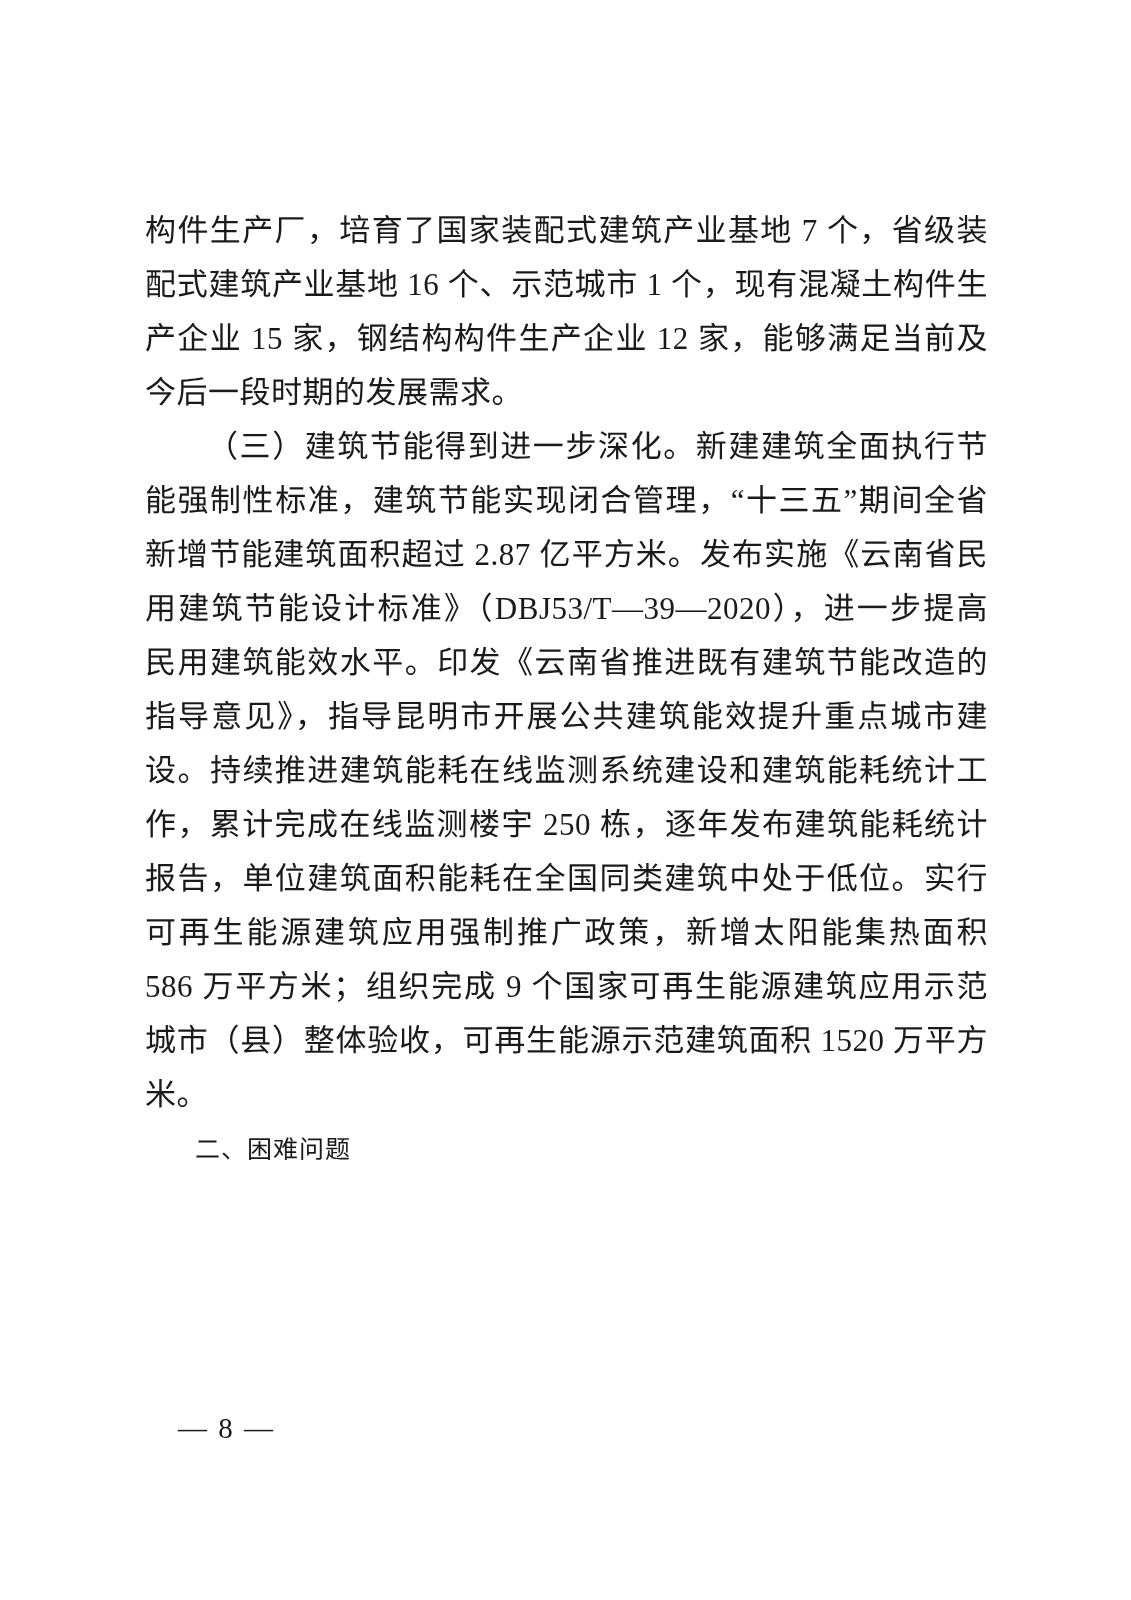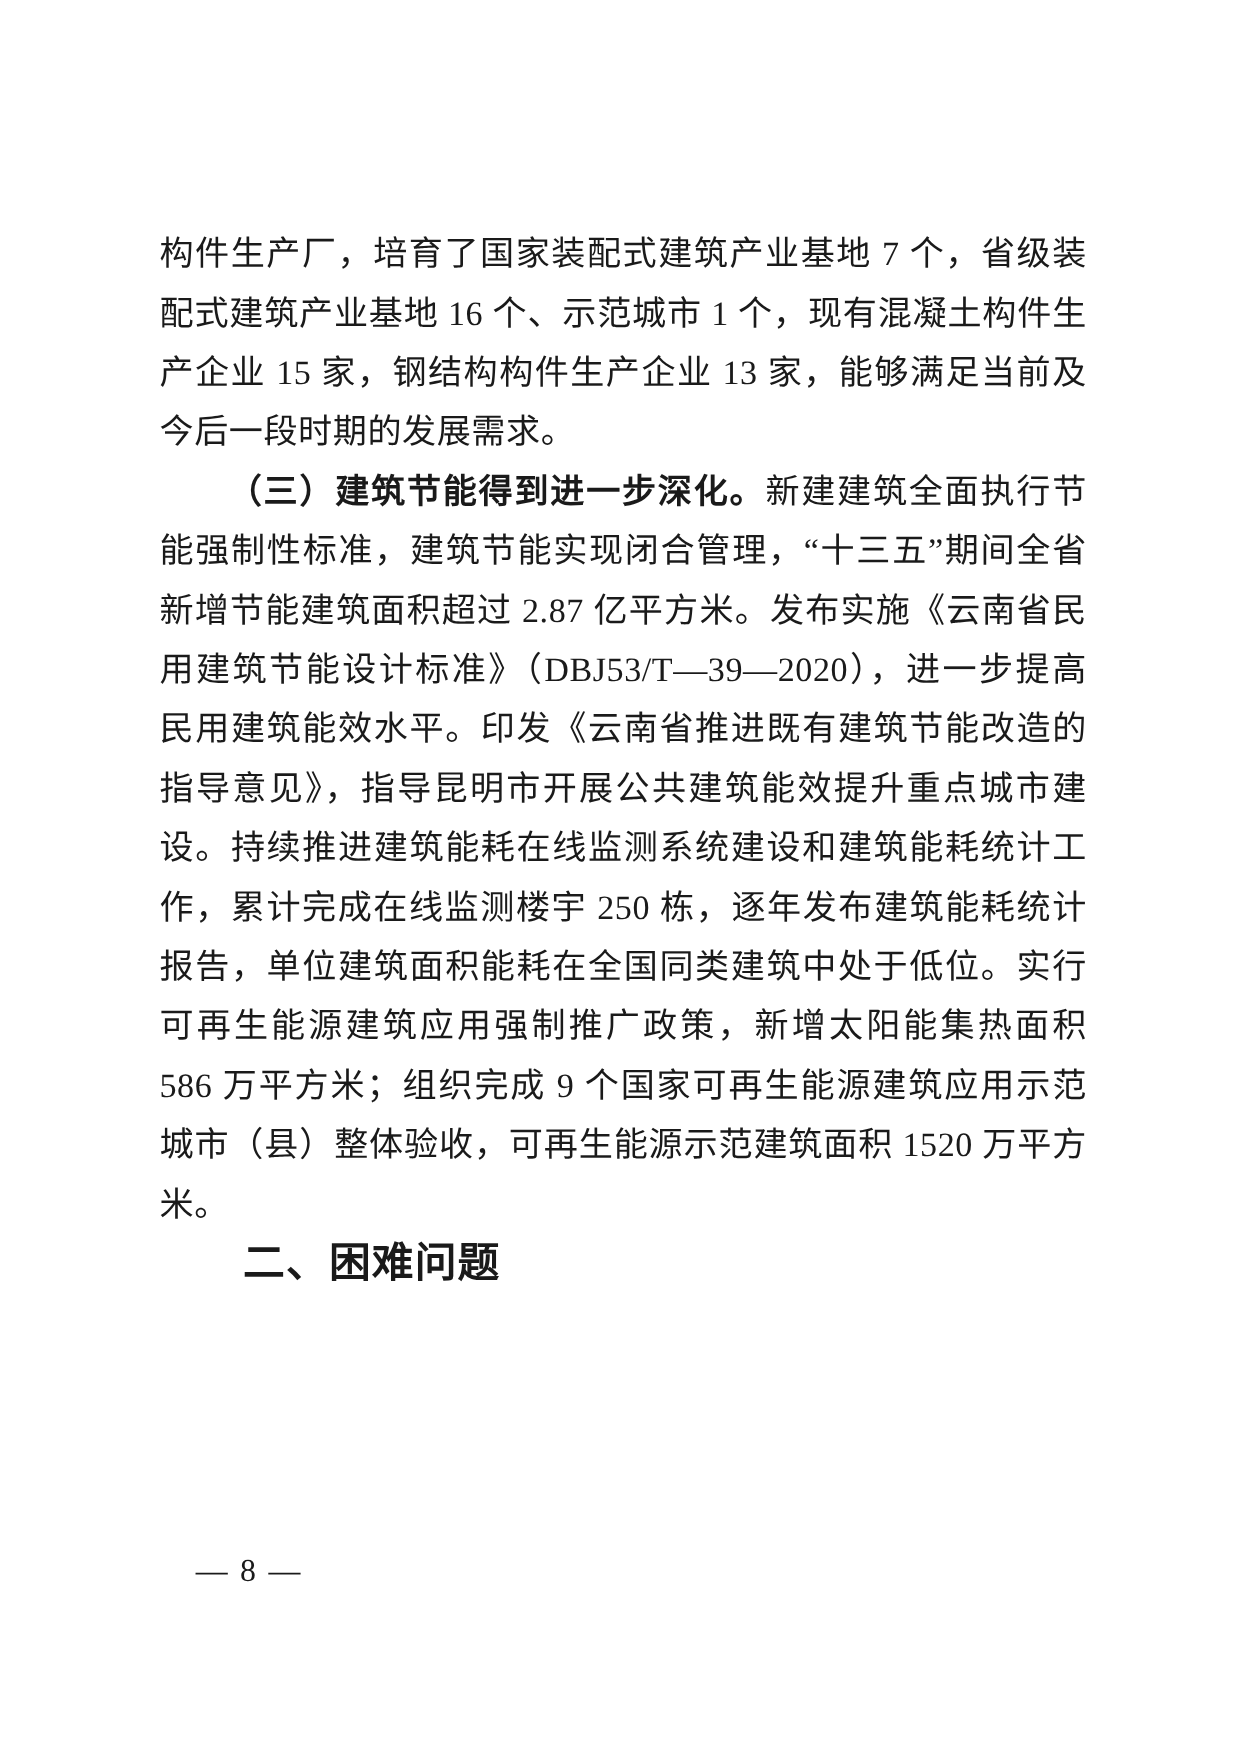--- a/index.html
+++ b/index.html
@@ -28,46 +28,46 @@
     font-size: 31px;
     line-height: 54px;
     text-align: justify;
     text-justify: inter-ideograph;
     letter-spacing: 0.5px;
   }
   .indent {
     text-indent: 2em;
   }
   .lead {
-    font-weight: bold;
+    font-weight: normal;
     margin-top: 28px;
   }
   .heading {
     margin: 0;
-    font-size: 38px;
+    font-size: 25px;
     line-height: 54px;
     text-indent: 2em;
-    font-weight: bold;
+    font-weight: normal;
     font-family: "Liberation Sans", "DejaVu Sans", sans-serif;
     letter-spacing: 1px;
   }
   .footer {
     position: absolute;
     top: 1408px;
     left: 178px;
     font-size: 29px;
     line-height: 40px;
     letter-spacing: 2px;
   }
 </style>
 </head>
 <body>
 
 <div class="page">
   <main class="content">
-    <p class="para">构件生产厂，培育了国家装配式建筑产业基地 7 个，省级装配式建筑产业基地 16 个、示范城市 1 个，现有混凝土构件生产企业 15 家，钢结构构件生产企业 13 家，能够满足当前及今后一段时期的发展需求。</p>
+    <p class="para">构件生产厂，培育了国家装配式建筑产业基地 7 个，省级装配式建筑产业基地 16 个、示范城市 1 个，现有混凝土构件生产企业 15 家，钢结构构件生产企业 12 家，能够满足当前及今后一段时期的发展需求。</p>
     <p class="para indent"><span class="lead">（三）建筑节能得到进一步深化。</span><span>新建建筑全面执行节能强制性标准，建筑节能实现闭合管理，“十三五”期间全省新增节能建筑面积超过 2.87 亿平方米。发布实施《云南省民用建筑节能设计标准》（DBJ53/T—39—2020），进一步提高民用建筑能效水平。印发《云南省推进既有建筑节能改造的指导意见》，指导昆明市开展公共建筑能效提升重点城市建设。持续推进建筑能耗在线监测系统建设和建筑能耗统计工作，累计完成在线监测楼宇 250 栋，逐年发布建筑能耗统计报告，单位建筑面积能耗在全国同类建筑中处于低位。实行可再生能源建筑应用强制推广政策，新增太阳能集热面积 586 万平方米；组织完成 9 个国家可再生能源建筑应用示范城市（县）整体验收，可再生能源示范建筑面积 1520 万平方米。</span></p>
     <h2 class="heading">二、困难问题</h2>
   </main>
   <footer class="footer">
     <span>— 8 —</span>
   </footer>
 </div>
 
 </body></html>

